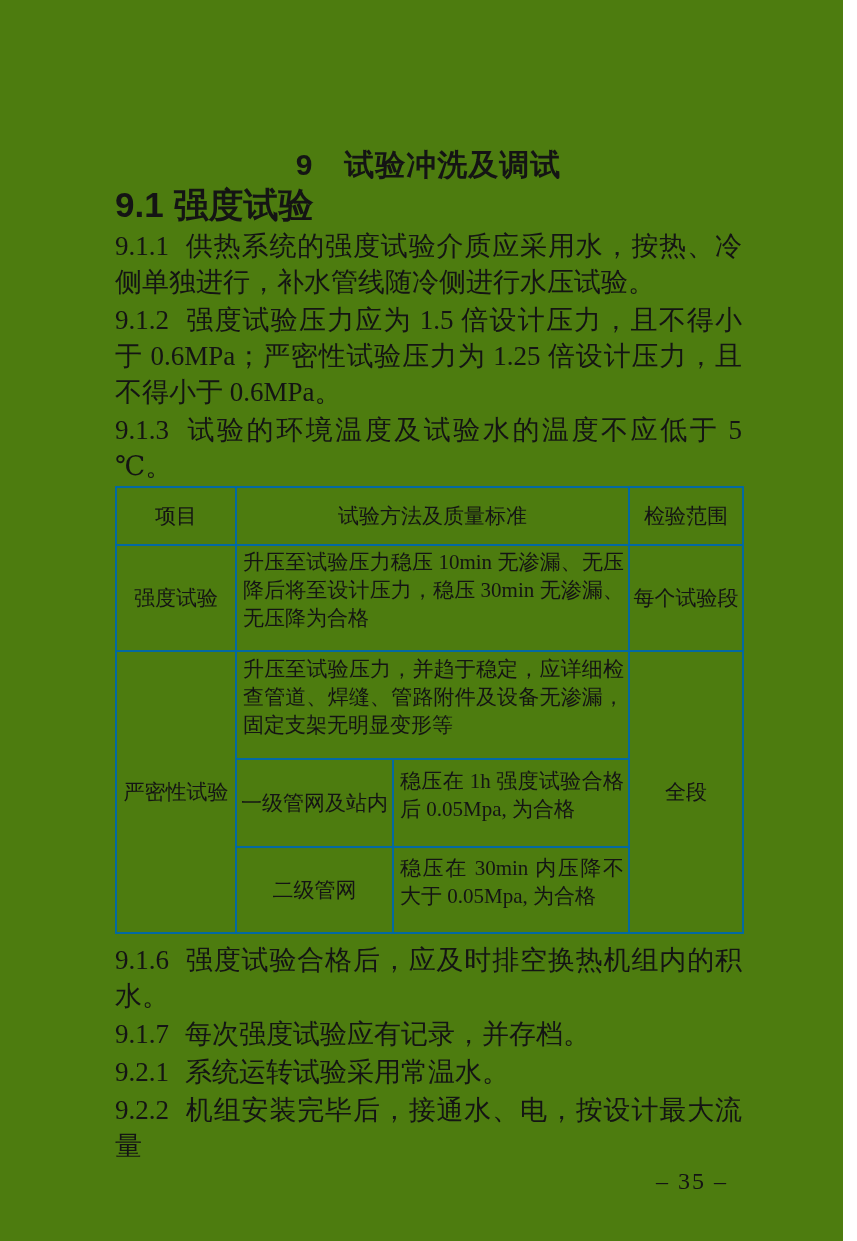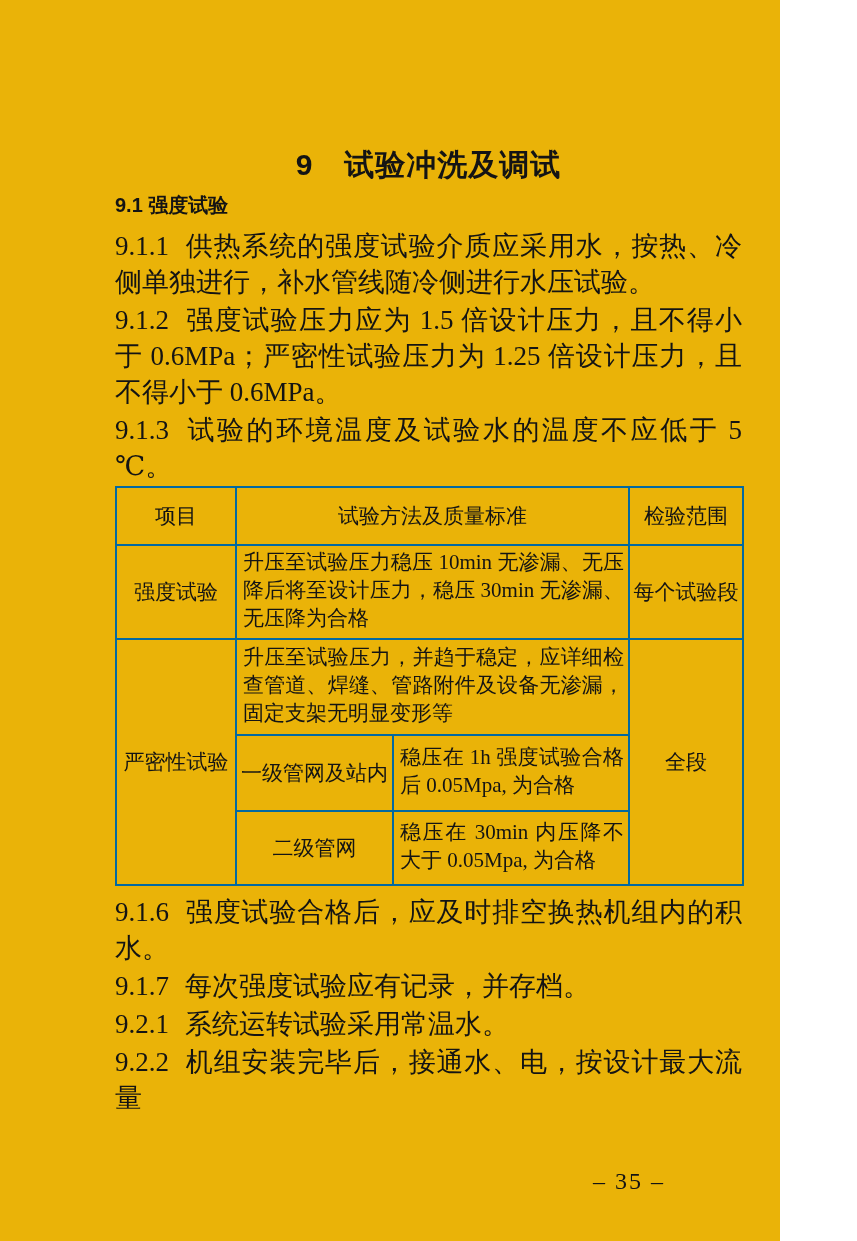--- a/index.html
+++ b/index.html
@@ -1,20 +1,20 @@
 <!DOCTYPE html>
 <html><head>
 <meta charset="utf-8">
 <style>
   html, body { margin: 0; padding: 0; background: #ffffff; }
   .page {
     position: relative;
-    width: 780px;
+    width: 843px;
     height: 1241px;
-    background: #eab308;
+    background: #4d7c0f;
     color: #141414;
     font-family: "Liberation Serif", "DejaVu Serif", serif;
     overflow: hidden;
   }
   .content {
     position: absolute;
     left: 115px;
     top: 146px;
     width: 627px;
   }
@@ -24,21 +24,21 @@
     font-weight: bold;
     font-size: 30px;
     line-height: 38px;
     text-align: center;
     letter-spacing: 1px;
   }
   .sec-heading {
     margin: 0 0 8px 0;
     font-family: "Liberation Sans", "DejaVu Sans", sans-serif;
     font-weight: bold;
-    font-size: 20px;
+    font-size: 35px;
     line-height: 30px;
   }
   .sec-heading.later { margin-top: 4px; margin-bottom: 6px; }
   p.clause {
     margin: 2px 0;
     font-size: 27px;
     line-height: 36px;
     text-align: justify;
   }
   p.clause .num { margin-right: 16px; white-space: nowrap; }
@@ -49,21 +49,21 @@
     margin: 2px 0 8px 0;
     font-size: 21px;
   }
   table.spec-table td {
     border: 2px solid #0369a1;
     vertical-align: middle;
     line-height: 28px;
     padding: 2px 3px;
   }
   table.spec-table td.c { text-align: center; padding: 2px 1px; }
-  table.spec-table td.m { text-align: justify; padding: 2px 4px 6px 6px; }
+  table.spec-table td.m { text-align: justify; padding: 2px 4px 18px 6px; }
   tr.r-head td { height: 52px; }
   tr.r1 td { height: 82px; }
   tr.r2a td.m { height: 86px; }
   tr.r2b td { height: 66px; }
   tr.r2c td { height: 64px; }
   .page-num {
     position: absolute;
     top: 1168px;
     right: 115px;
     font-size: 24px;

